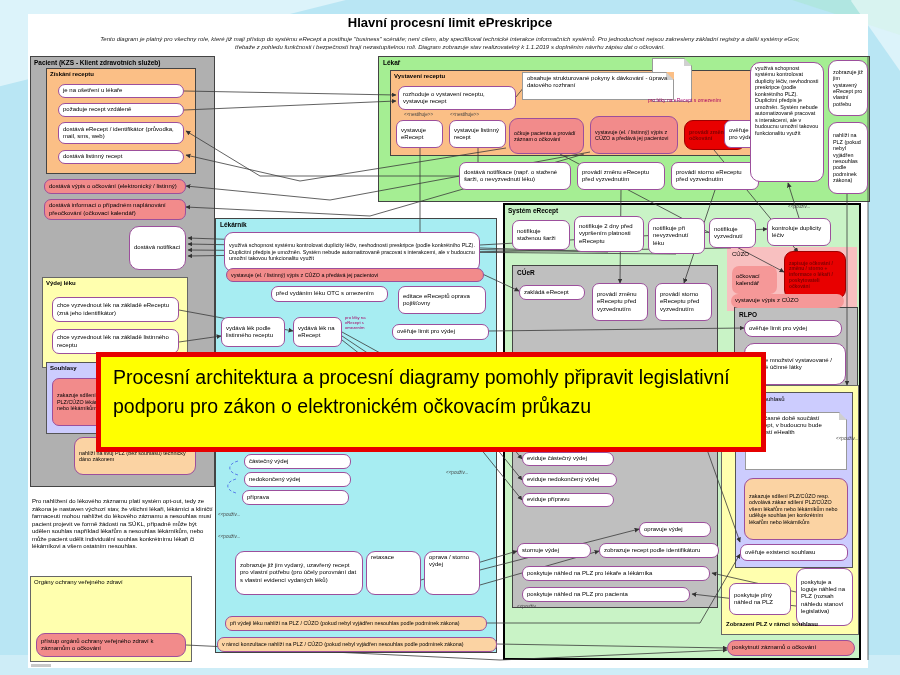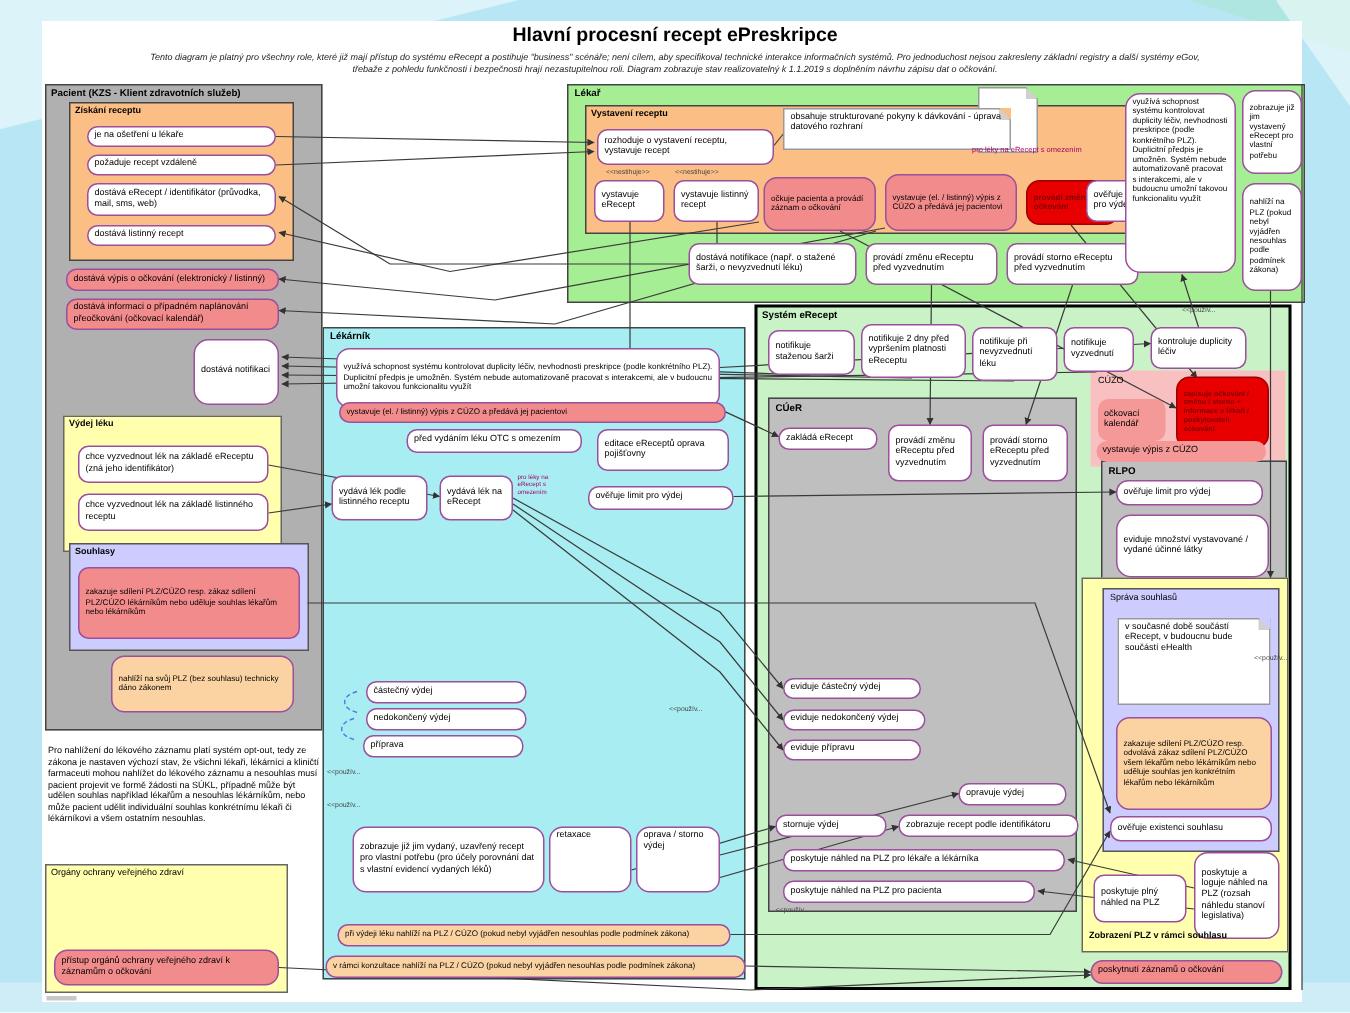--- a/index.html
+++ b/index.html
@@ -33,21 +33,21 @@
 <div id="canvas">
 
   <div class="ribbon" style="left:-80px;top:-60px;width:600px;height:90px;transform:rotate(-14deg);"></div>
   <div class="ribbon" style="left:640px;top:-40px;width:500px;height:70px;transform:rotate(18deg);background:rgba(170,230,210,.55);"></div>
   <div class="ribbon" style="left:820px;top:60px;width:260px;height:60px;transform:rotate(55deg);"></div>
 
   <div class="ribbon" style="left:-40px;top:655px;width:980px;height:30px;background:rgba(255,255,255,.3);"></div>
 
   <div id="panel"></div>
 
-  <div class="title">Hlavní procesní recept ePreskripce</div>
+  <div class="title">Hlavní procesní limit ePreskripce</div>
   <div class="subtitle">Tento diagram je platný pro všechny role, které již mají přístup do systému eRecept a postihuje "business" scénáře; není cílem, aby specifikoval technické interakce informačních systémů. Pro jednoduchost nejsou zakresleny základní registry a další systémy eGov, třebaže z pohledu funkčnosti i bezpečnosti hrají nezastupitelnou roli. Diagram zobrazuje stav realizovatelný k 1.1.2019 s doplněním návrhu zápisu dat o očkování.</div>
 
   <div class="sec gray" style="left:30px;top:56px;width:185px;height:431px;"></div>
   <div class="slab" style="left:34px;top:59px;">Pacient (KZS - Klient zdravotních služeb)</div>
 
   <div class="sec orangebg" style="left:46px;top:68px;width:150px;height:106px;"></div>
   <div class="slab" style="left:50px;top:71px;font-size:6px;">Získání receptu</div>
   <div class="bx" style="left:58px;top:84px;width:126px;height:14px;">je na ošetření u lékaře</div>
   <div class="bx" style="left:58px;top:103px;width:126px;height:14px;">požaduje recept vzdáleně</div>
   <div class="bx" style="left:58px;top:122px;width:126px;height:22px;">dostává eRecept / identifikátor (průvodka, mail, sms, web)</div>
@@ -212,14 +212,15 @@
       <path d="M868,56 L868,660"></path>
     </g>
     <g stroke="#4f74e8" stroke-width="0.9" fill="none" stroke-dasharray="3,2">
       <path d="M238,461 C227,464 227,472 238,475"></path>
       <path d="M236,479 C225,482 225,490 236,493"></path>
     </g>
   </svg>
 
   <div class="smudge"></div>
 
+  <div id="callout">Procesní architektura a procesní diagramy pomohly připravit legislativní podporu pro zákon o elektronickém očkovacím průkazu</div>
 
 </div>
 
 </body></html>

